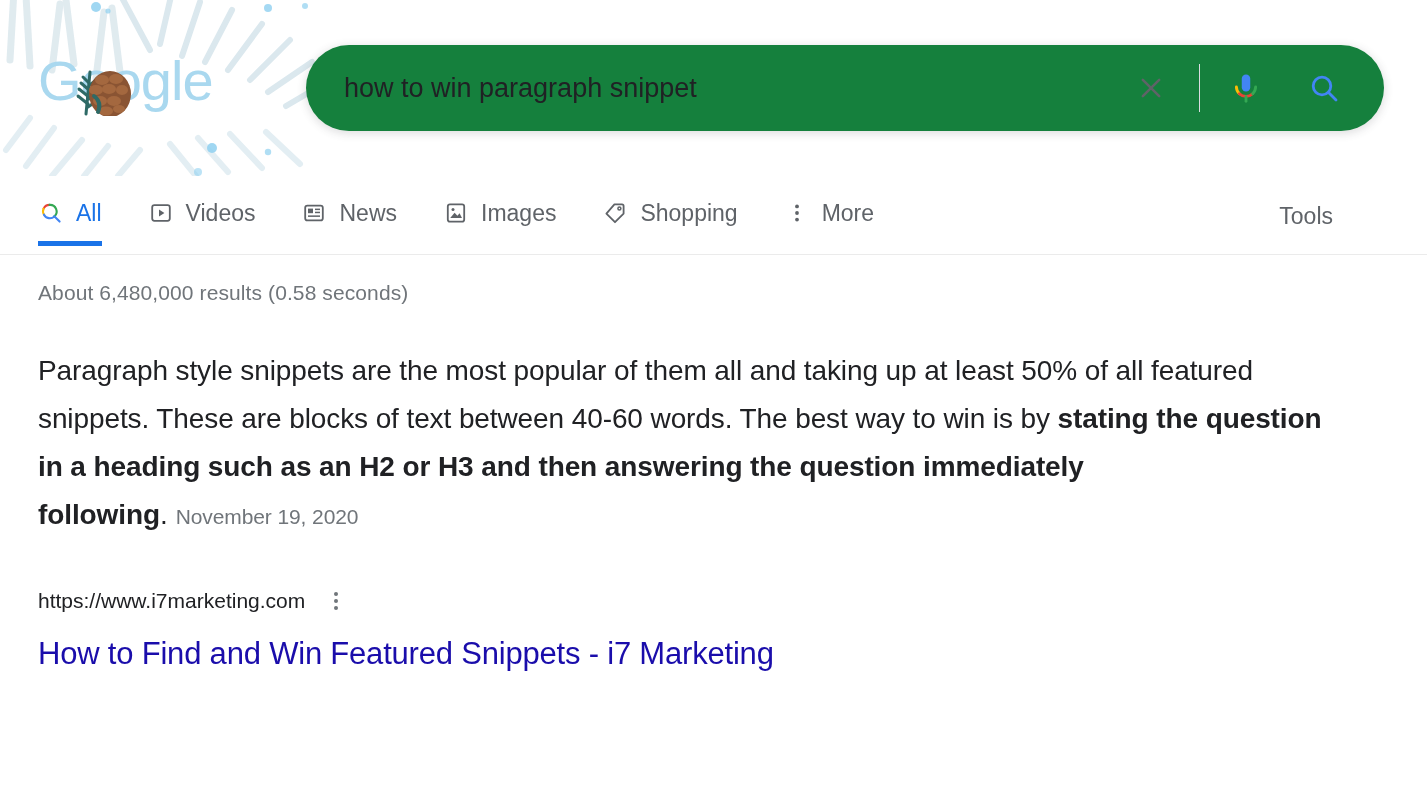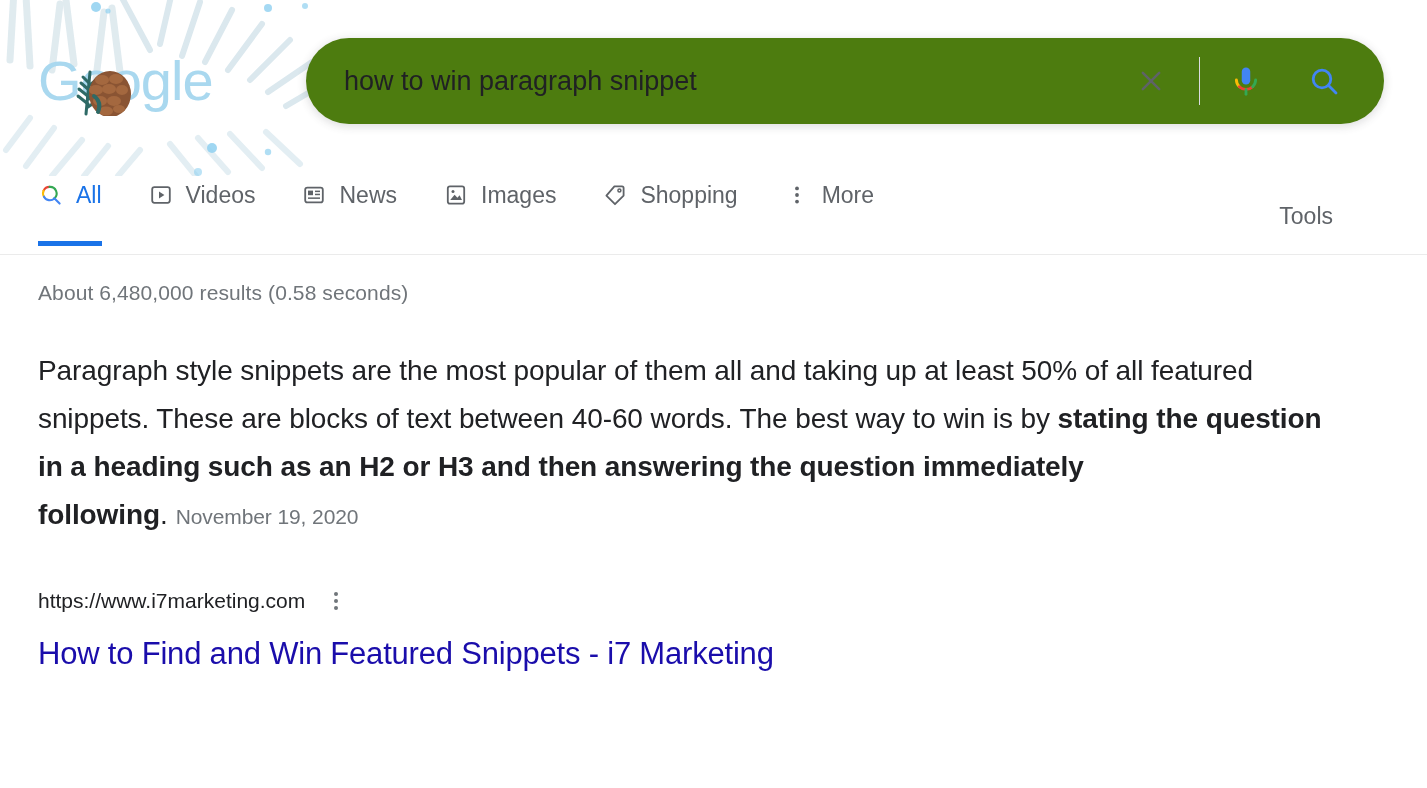--- a/index.html
+++ b/index.html
@@ -29,23 +29,23 @@
   #logo {
     position: absolute;
     left: 38px; top: 52px;
     width: 178px; height: 64px;
   }
   #logo svg { display: block; }
 
   
   #searchbox {
     position: absolute;
-    left: 306px; top: 38px;
+    left: 306px; top: 45px;
     width: 1078px; height: 86px;
-    background: #4d7c0f;
+    background: #15803d;
     border-radius: 44px;
     box-shadow: 0 2px 8px 1px rgba(64,60,67,.16);
     display: flex;
     align-items: center;
   }
   #search-input {
     flex: 1;
     border: none;
     outline: none;
     background: transparent;
@@ -80,21 +80,21 @@
     position: relative;
     width: 1427px;
     height: 79px;
     border-bottom: 1px solid #ebebeb;
     display: flex;
     align-items: flex-start;
     padding-left: 38px;
   }
   .tab {
     display: flex;
-    align-items: flex-start;
+    align-items: center;
     height: 68px;
     margin-right: 46px;
     cursor: pointer;
     color: #5f6368;
     font-size: 23px;
     position: relative;
     padding-top: 6px;
   }
   .tab .ticon {
     display: flex; align-items: center; justify-content: center;

